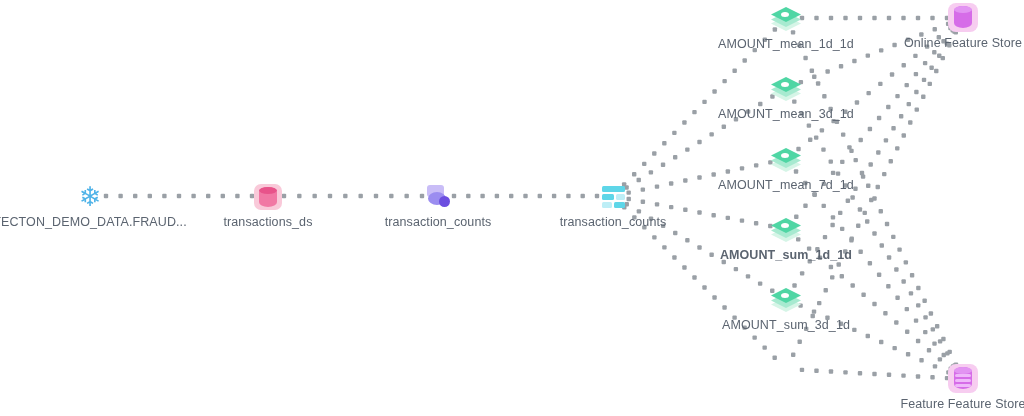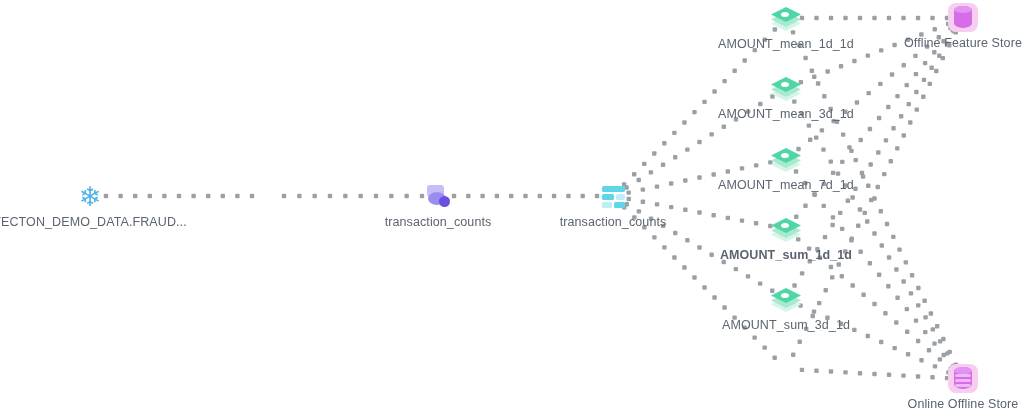--- a/index.html
+++ b/index.html
@@ -462,20 +462,30 @@
       <rect x="944.83" y="375.90" width="4.4" height="4.4" rx="1" fill="#9aa0a6"></rect>
     </svg>
 
   <div class="node" style="left:90px; top:182px;">
     <div class="node-icon">
       <span class="ic-snowflake">❄</span>
     </div>
     <div class="node-label">TECTON_DEMO_DATA.FRAUD...</div>
   </div>
 
+  <div class="node" style="left:268px; top:182px;">
+    <div class="node-icon">
+      <div class="cyl-wrap">
+        <div class="cyl-halo"></div>
+          <div class="cyl-body"></div>
+          <div class="cyl-top"></div>
+      </div>
+    </div>
+    <div class="node-label">transactions_ds</div>
+  </div>
 
   <div class="node" style="left:438px; top:182px;">
     <div class="node-icon">
       <div class="tf-wrap">
           <div class="tf-sq"></div>
           <div class="tf-el"></div>
           <div class="tf-ci"></div>
         </div>
     </div>
     <div class="node-label">transaction_counts</div>
@@ -581,29 +591,29 @@
   </div>
 
   <div class="node" style="left:963px; top:3px;">
     <div class="node-icon">
       <div class="fs-wrap">
           <div class="fs-halo"></div>
           <div class="fs-body"></div>
           <div class="fs-top"></div>
         </div>
     </div>
-    <div class="node-label">Offline Feature Store</div>
+    <div class="node-label">Online Feature Store</div>
   </div>
 
   <div class="node" style="left:963px; top:364px;">
     <div class="node-icon">
       <div class="fs-wrap">
           <div class="fs-halo"></div>
           <div class="fs-body"></div>
           <div class="fs-top"></div>
         <div class="fs-stripe fs-s1"></div>
           <div class="fs-stripe fs-s2"></div>
           <div class="fs-stripe fs-s3"></div>
         </div>
     </div>
-    <div class="node-label">Online Offline Store</div>
+    <div class="node-label">Feature Feature Store</div>
   </div>
 </div>
 
 </body></html>

